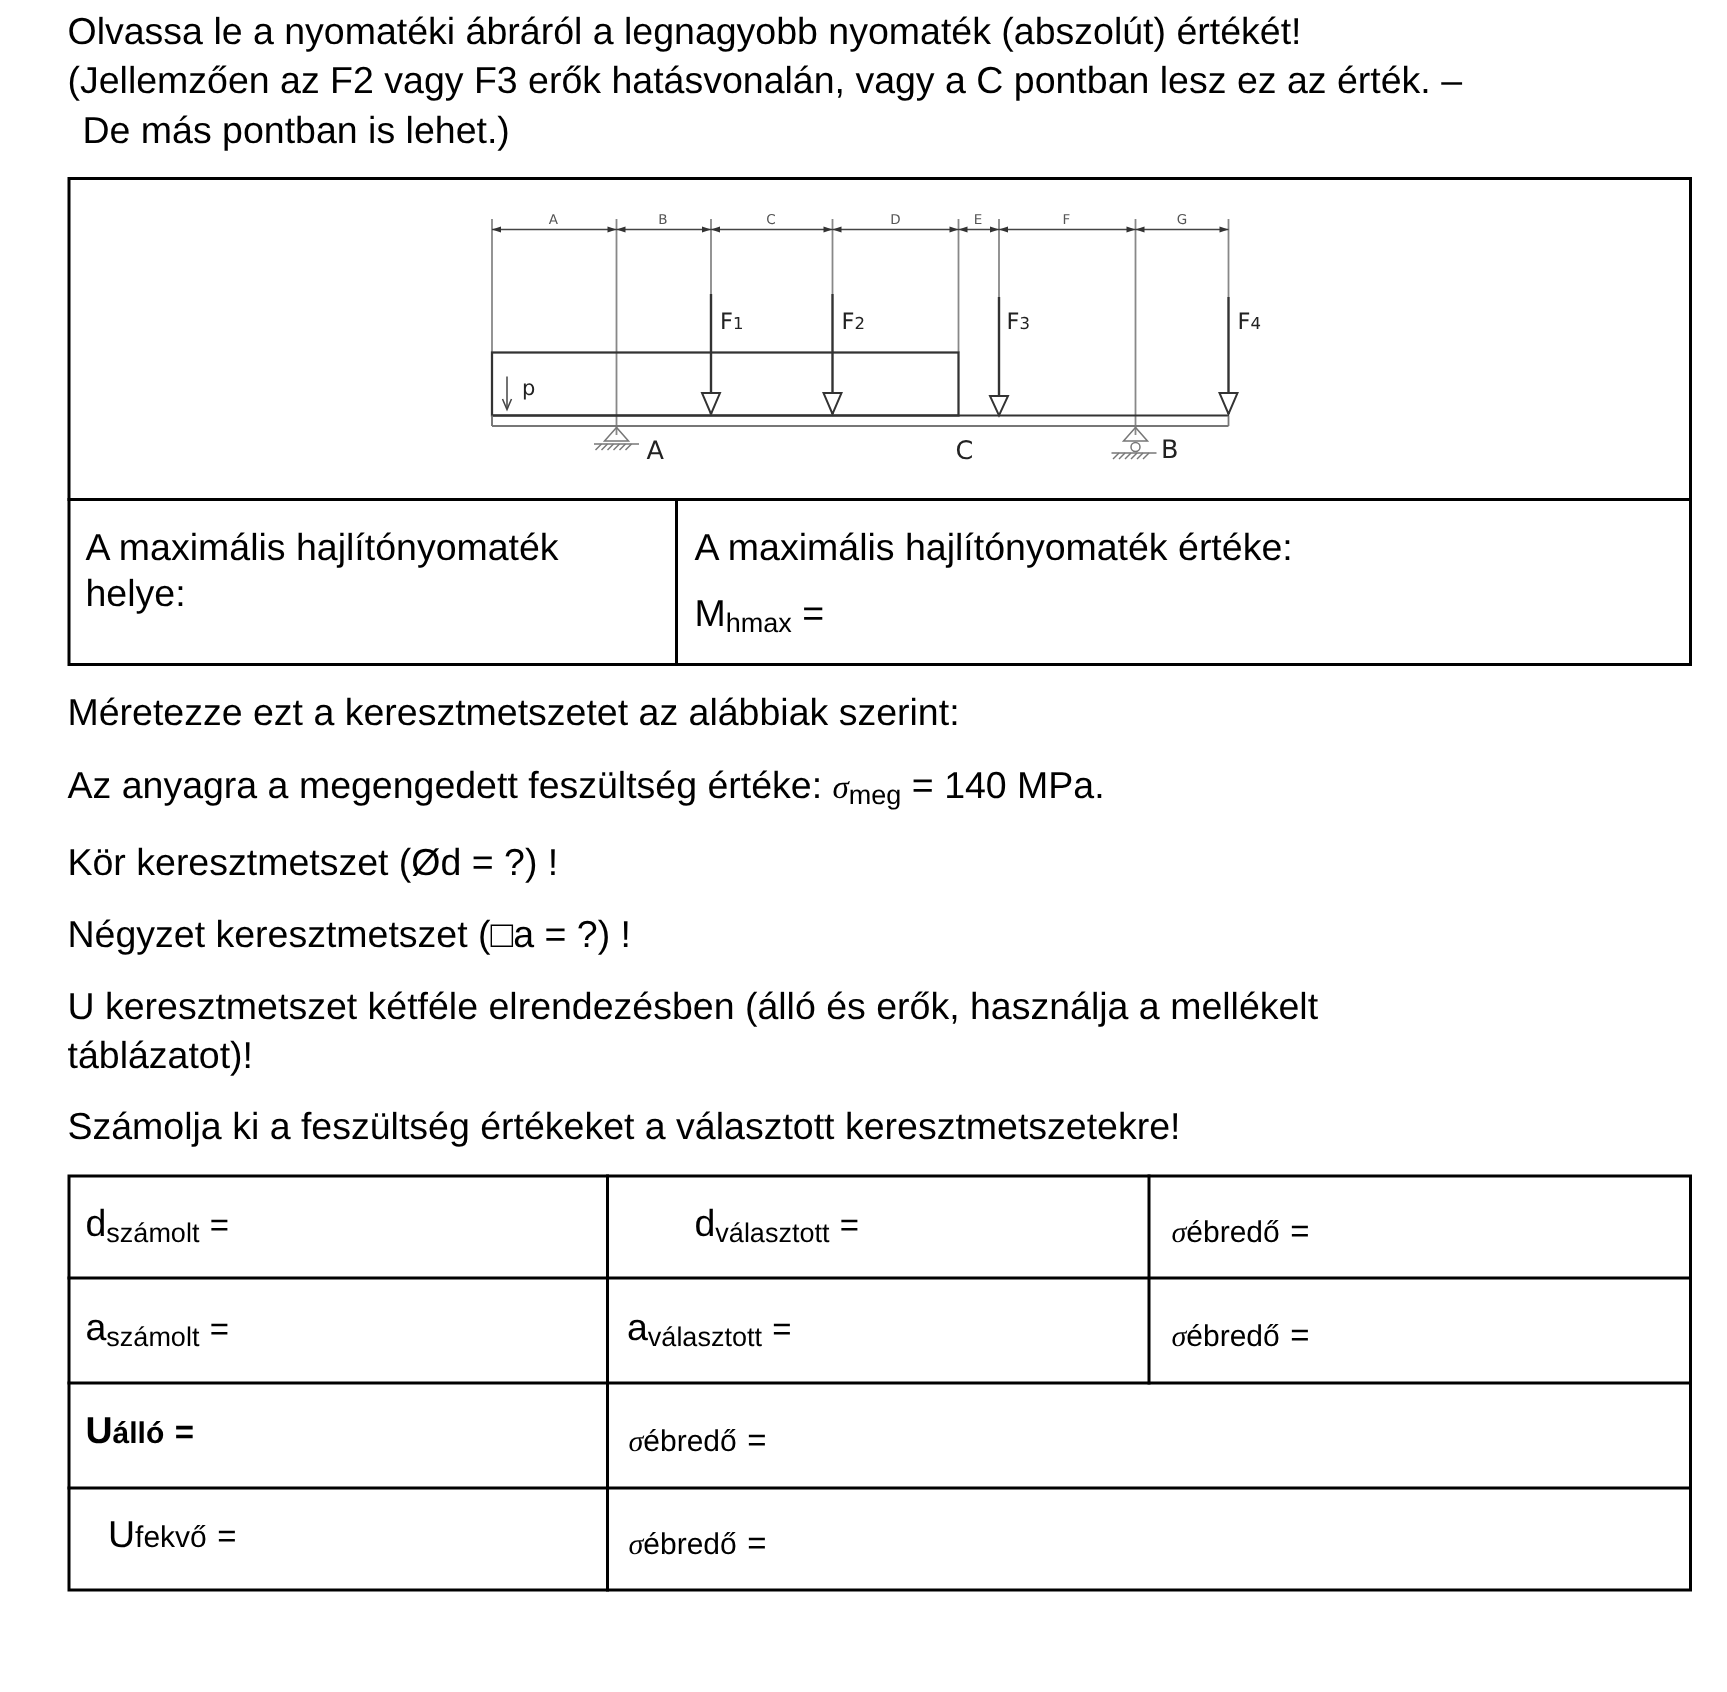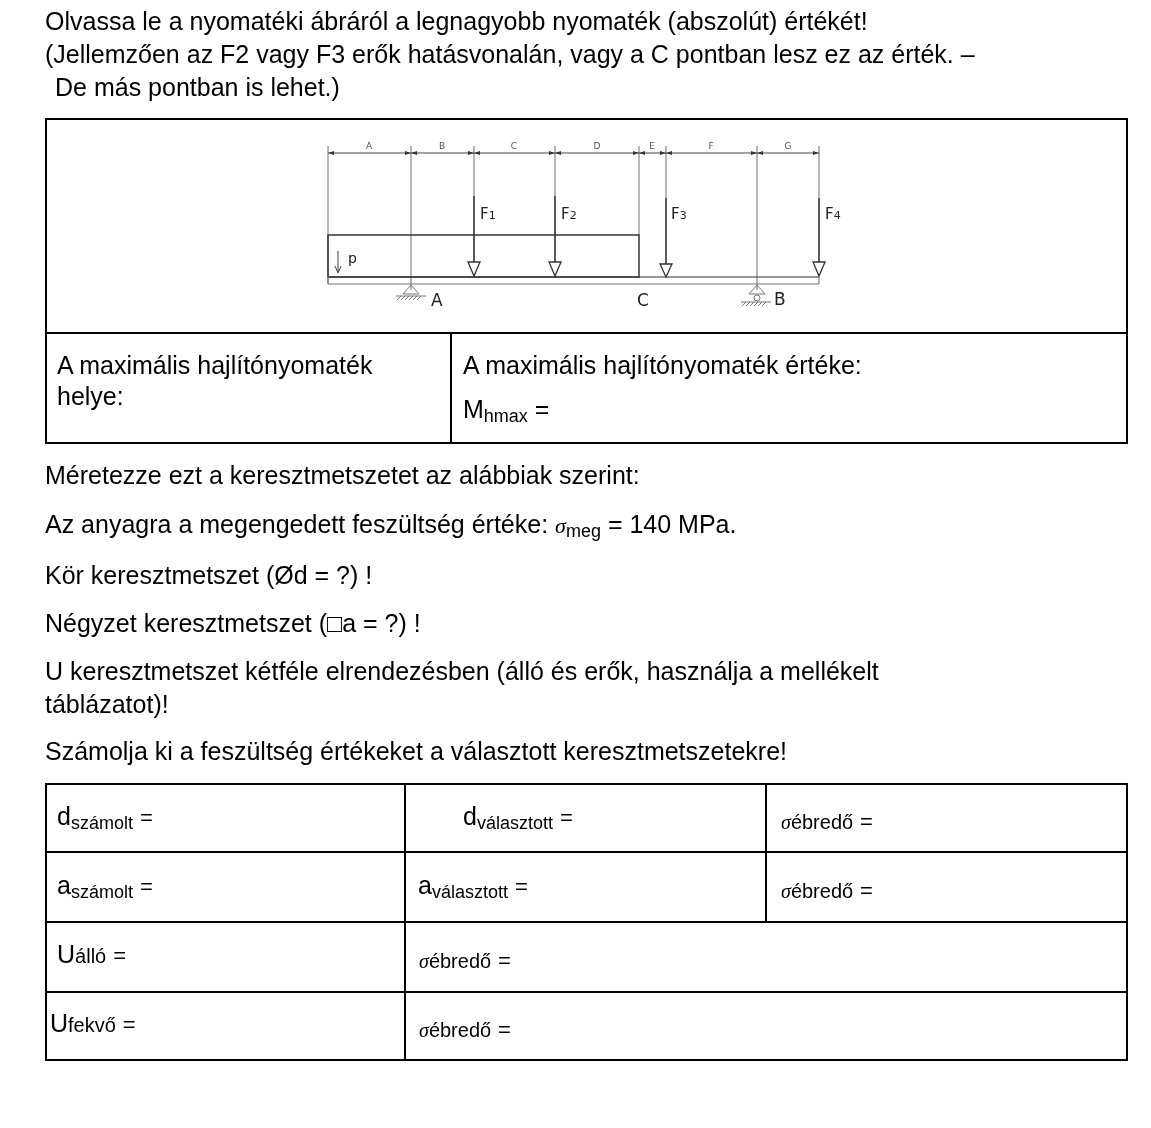--- a/index.html
+++ b/index.html
@@ -168,25 +168,25 @@
 <div class="cell" style="left:47px; top:853px; width:357px; height:84px;">
   <div class="ct" style="left:10px; top:17px;"><span>a</span><span class="sub">számolt</span> <span class="eq">=</span></div>
 </div>
 <div class="cell" style="left:406px; top:853px; width:359px; height:68px;">
   <div class="ct" style="left:12px; top:17px;"><span>a</span><span class="sub">választott</span> <span class="eq">=</span></div>
 </div>
 <div class="cell" style="left:767px; top:853px; width:359px; height:68px;">
   <div class="ct" style="left:14px; top:21px;"><span class="sigma-sm">σ</span><span class="small">ébredő</span> <span class="eq">=</span></div>
 </div>
 
-<div class="cell" style="left:47px; top:923px; width:357px; height:68px;">
+<div class="cell" style="left:47px; top:923px; width:357px; height:68px;font-weight:bold;">
   <div class="ct" style="left:10px; top:16px;"><span>U</span><span class="small">álló</span> <span class="eq">=</span></div>
 </div>
 <div class="cell" style="left:406px; top:923px; width:720px; height:68px;">
   <div class="ct" style="left:13px; top:21px;"><span class="sigma-sm">σ</span><span class="small">ébredő</span> <span class="eq">=</span></div>
 </div>
 
-<div class="cell" style="left:40px; top:993px; width:309px; height:66px;">
+<div class="cell" style="left:62px; top:993px; width:309px; height:66px;">
   <div class="ct" style="left:10px; top:15px;"><span>U</span><span class="small">fekvő</span> <span class="eq">=</span></div>
 </div>
 <div class="cell" style="left:406px; top:993px; width:720px; height:66px;">
   <div class="ct" style="left:13px; top:20px;"><span class="sigma-sm">σ</span><span class="small">ébredő</span> <span class="eq">=</span></div>
 </div>
 
 </body></html>

